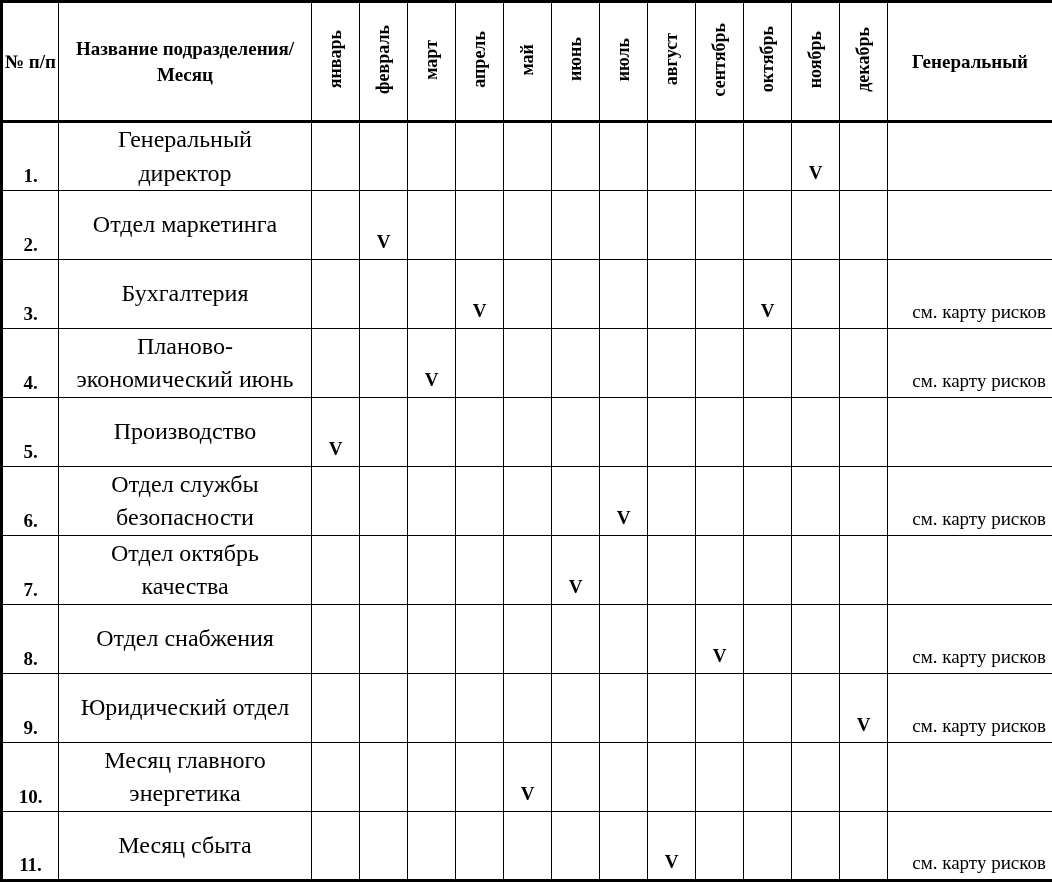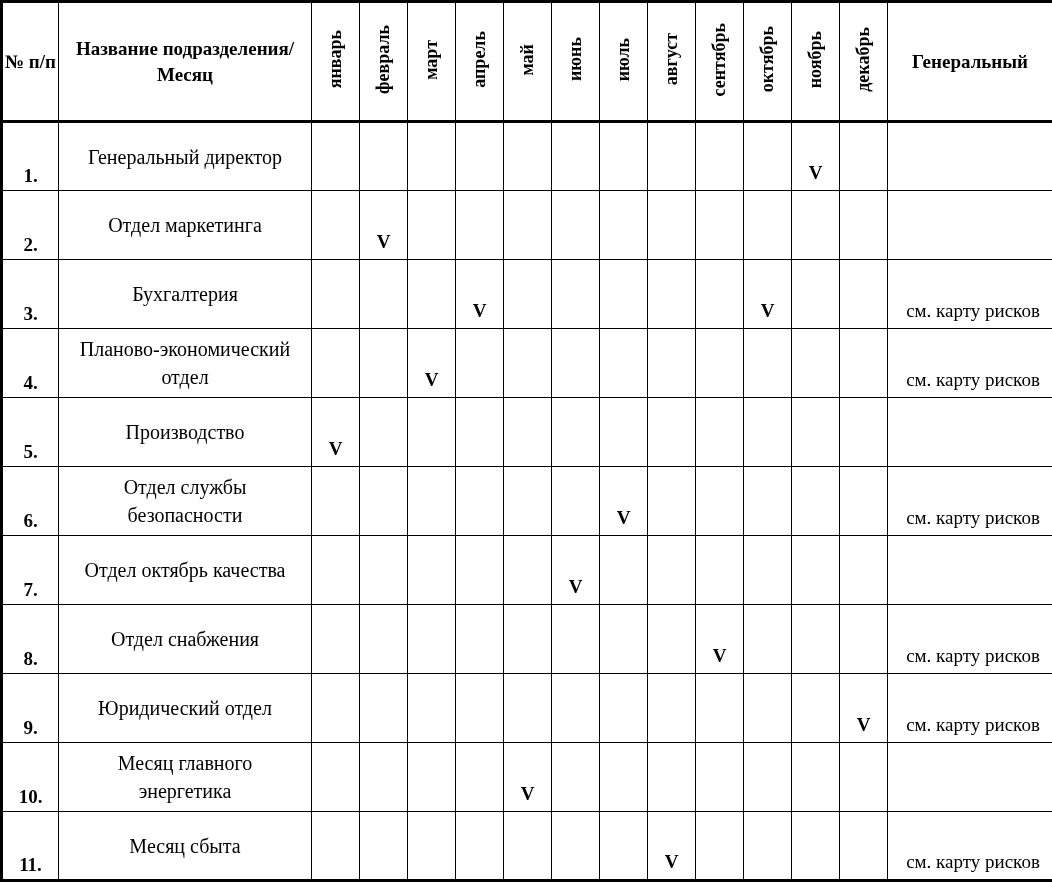--- a/index.html
+++ b/index.html
@@ -49,36 +49,36 @@
   }
 
   td.num {
     font-weight: bold;
     font-size: 19px;
     text-align: center;
     vertical-align: bottom;
     padding-bottom: 3px;
   }
   td.name {
-    font-size: 20px;
+    font-size: 24px;
     text-align: center;
     vertical-align: middle;
     padding: 0 14px;
     line-height: 1.4;
   }
   td.mark {
     font-weight: bold;
     font-size: 19px;
     text-align: center;
     vertical-align: bottom;
     padding-bottom: 6px;
   }
   td.note {
     font-size: 19px;
-    text-align: center;
+    text-align: right;
     vertical-align: bottom;
     padding: 0 6px 4px 12px;
     line-height: 1.3;
   }
 </style>
 </head>
 <body>
 
 <table class="sched">
   <colgroup id="colgroup">
@@ -164,21 +164,21 @@
         <td class="mark"></td>
         <td class="mark"></td>
         <td class="mark"></td>
         <td class="mark">V</td>
         <td class="mark"></td>
         <td class="mark"></td>
         <td class="note">см. карту рисков</td>
       </tr>
       <tr>
         <td class="num">4.</td>
-        <td class="name">Планово-экономический отдел</td>
+        <td class="name">Планово-экономический июнь</td>
         <td class="mark"></td>
         <td class="mark"></td>
         <td class="mark">V</td>
         <td class="mark"></td>
         <td class="mark"></td>
         <td class="mark"></td>
         <td class="mark"></td>
         <td class="mark"></td>
         <td class="mark"></td>
         <td class="mark"></td>

